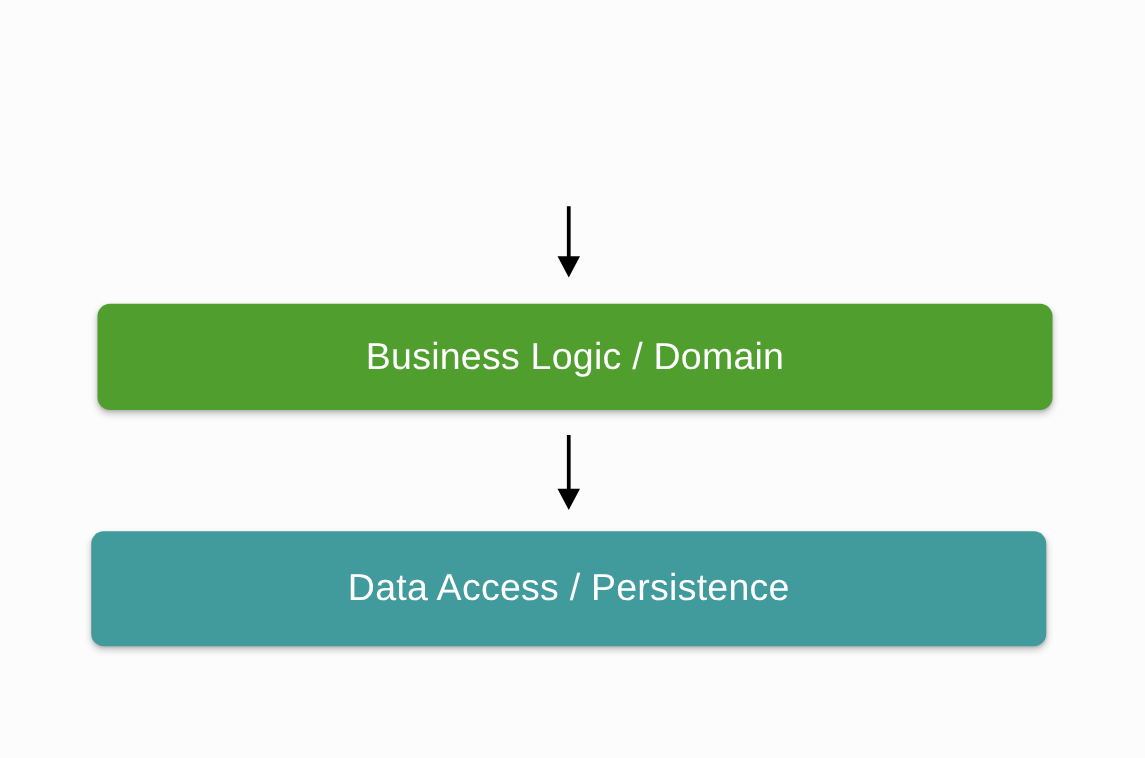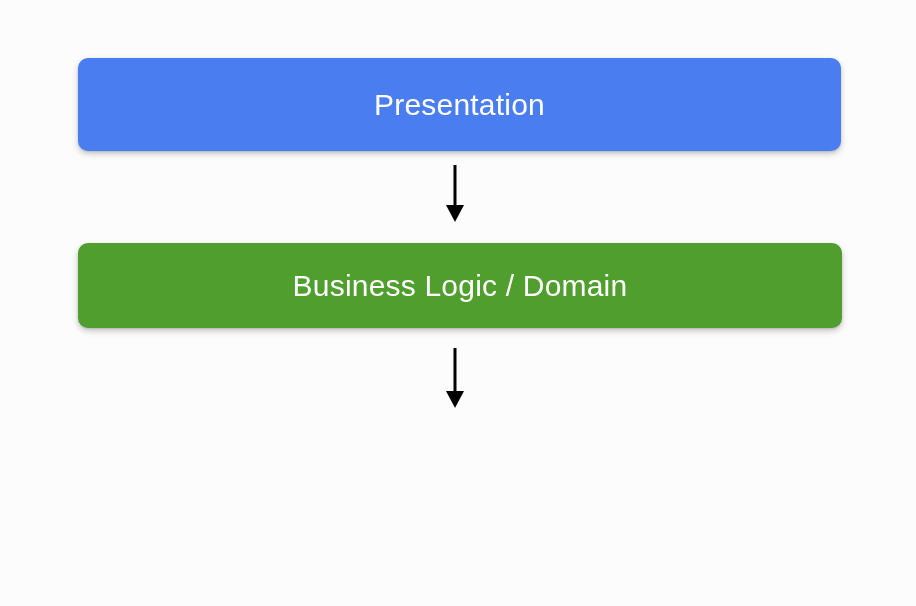--- a/index.html
+++ b/index.html
@@ -77,28 +77,28 @@
   .connector-head {
     fill: #000000;
     stroke: none;
   }
 </style>
 </head>
 <body style="background: rgb(252, 252, 252);">
 
 <div id="diagram-canvas" style="background: rgb(252, 252, 252);">
 
-  <div class="layer-node" id="node-presentation" style="background-color: rgb(74, 125, 240);">
-    <span class="layer-label" style="color: rgb(255, 255, 255);">Presentation</span>
-  </div>
 
   <div class="layer-node" id="node-business" style="background-color: rgb(79, 158, 46);">
     <span class="layer-label" style="color: rgb(255, 255, 255);">Business Logic / Domain</span>
   </div>
 
+  <div class="layer-node" id="node-data" style="background-color: rgb(65, 154, 156);">
+    <span class="layer-label" style="color: rgb(255, 255, 255);">Data Access / Persistence</span>
+  </div>
 
   <svg class="connector" viewBox="0 0 916 606" width="916" height="606" xmlns="http://www.w3.org/2000/svg">
 
     <g>
       <line class="connector-line" x1="455" y1="165" x2="455" y2="207" style="stroke: rgb(0, 0, 0);"></line>
       <polygon class="connector-head" points="446,205 464,205 455,222" style="fill: rgb(0, 0, 0);"></polygon>
     </g>
 
     <g>
       <line class="connector-line" x1="455" y1="348" x2="455" y2="393" style="stroke: rgb(0, 0, 0);"></line>

